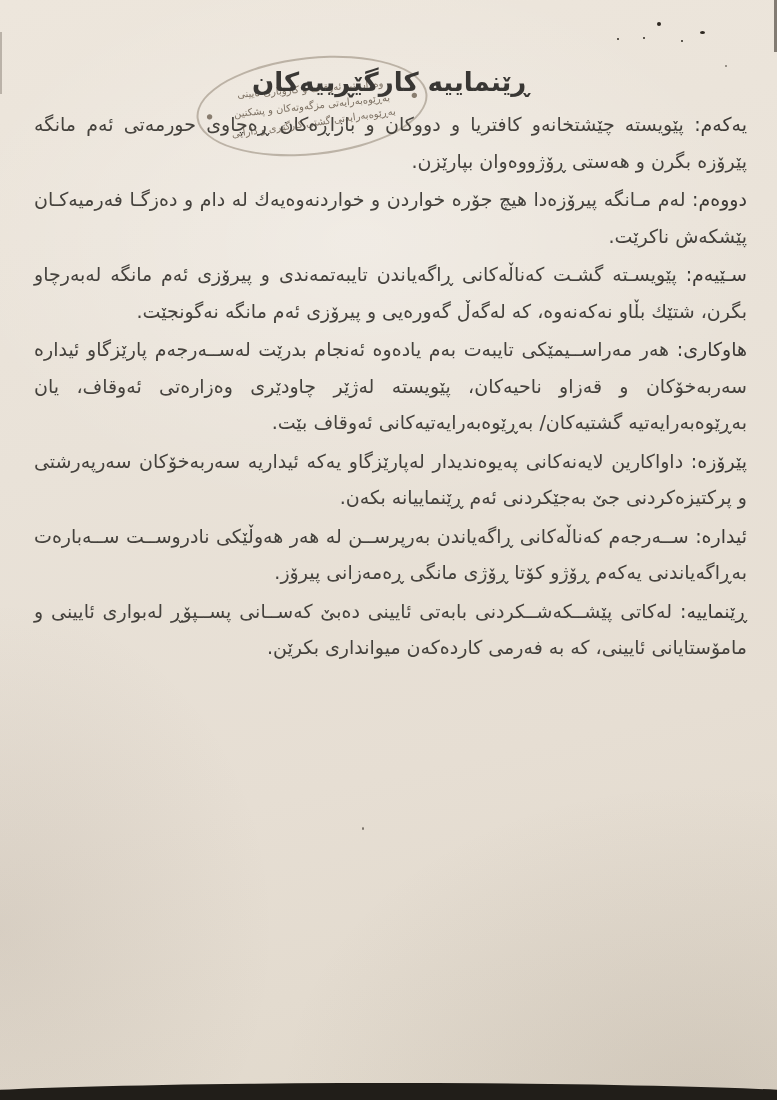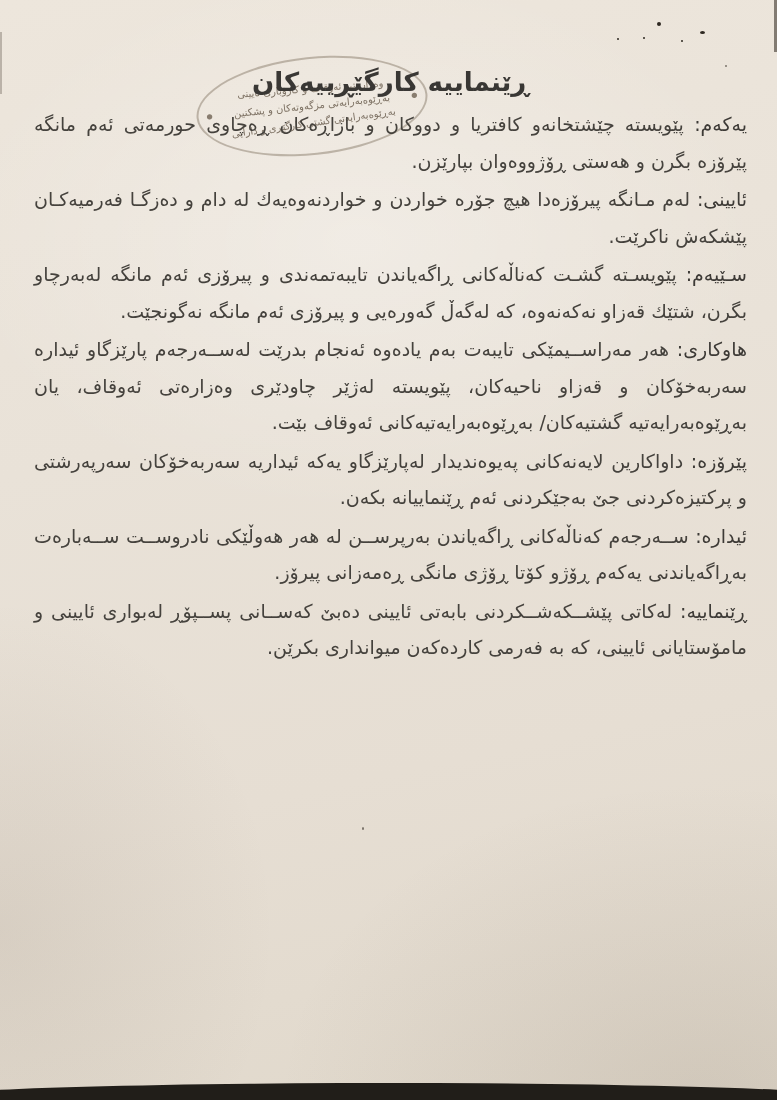--- a/index.html
+++ b/index.html
@@ -117,22 +117,22 @@
       </div>
       <div class="stamp-line3">بەڕێوەبەرایەتی گشتی کارگێڕی و دارایی</div>
     </div>
   </div>
 
   <div class="content">
     <h1 class="doc-title">ڕێنماییە کارگێڕییەکان</h1>
 
     <div class="paragraphs">
       <p class="para"><span class="para-label">یەکەم:</span> <span>پێویستە چێشتخانەو کافتریا و دووکان و بازاڕەکان ڕەچاوی حورمەتی ئەم مانگە پێرۆزە بگرن و هەستی ڕۆژووەوان بپارێزن.</span></p>
-      <p class="para"><span class="para-label">ئایینی:</span> <span>لەم مـانگە پیرۆزەدا هیچ جۆرە خواردن و خواردنەوەیەك لە دام و دەزگـا فەرمیەکـان پێشکەش ناکرێت.</span></p>
-      <p class="para"><span class="para-label">سـێیەم:</span> <span>پێویسـتە گشـت کەناڵەکانی ڕاگەیاندن تایبەتمەندی و پیرۆزی ئەم مانگە لەبەرچاو بگرن، شتێك قەزاو نەکەنەوە، کە لەگەڵ گەورەیی و پیرۆزی ئەم مانگە نەگونجێت.</span></p>
+      <p class="para"><span class="para-label">دووەم:</span> <span>لەم مـانگە پیرۆزەدا هیچ جۆرە خواردن و خواردنەوەیەك لە دام و دەزگـا فەرمیەکـان پێشکەش ناکرێت.</span></p>
+      <p class="para"><span class="para-label">سـێیەم:</span> <span>پێویسـتە گشـت کەناڵەکانی ڕاگەیاندن تایبەتمەندی و پیرۆزی ئەم مانگە لەبەرچاو بگرن، شتێك بڵاو نەکەنەوە، کە لەگەڵ گەورەیی و پیرۆزی ئەم مانگە نەگونجێت.</span></p>
       <p class="para"><span class="para-label">هاوکاری:</span> <span>هەر مەراســیمێکی تایبەت بەم یادەوە ئەنجام بدرێت لەســەرجەم پارێزگاو ئیدارە سەربەخۆکان و قەزاو ناحیەکان، پێویستە لەژێر چاودێری وەزارەتی ئەوقاف، یان بەڕێوەبەرایەتیە گشتیەکان/ بەڕێوەبەرایەتیەکانی ئەوقاف بێت.</span></p>
       <p class="para"><span class="para-label">پێرۆزە:</span> <span>داواکارین لایەنەکانی پەیوەندیدار لەپارێزگاو یەکە ئیداریە سەربەخۆکان سەرپەرشتی و پرکتیزەکردنی جێ بەجێکردنی ئەم ڕێنماییانە بکەن.</span></p>
       <p class="para"><span class="para-label">ئیدارە:</span> <span>ســەرجەم کەناڵەکانی ڕاگەیاندن بەرپرســن لە هەر هەوڵێکی نادروســت ســەبارەت بەڕاگەیاندنی یەکەم ڕۆژو کۆتا ڕۆژی مانگی ڕەمەزانی پیرۆز.</span></p>
       <p class="para"><span class="para-label">ڕێنماییە:</span> <span>لەکاتی پێشــکەشــکردنی بابەتی ئایینی دەبێ کەســانی پســپۆڕ لەبواری ئایینی و مامۆستایانی ئایینی، کە بە فەرمی کاردەکەن میوانداری بکرێن.</span></p>
     </div>
   </div>
 
   <span class="speck s1"></span>
   <span class="speck s2"></span>
   <span class="speck s3"></span>

